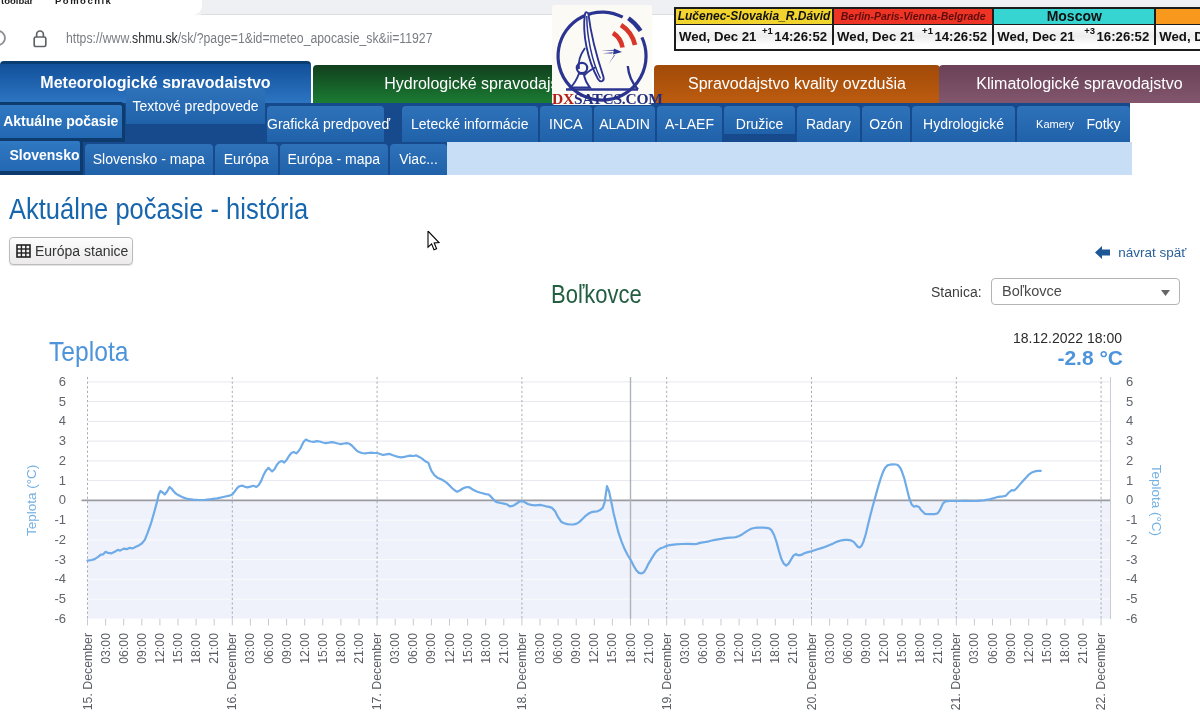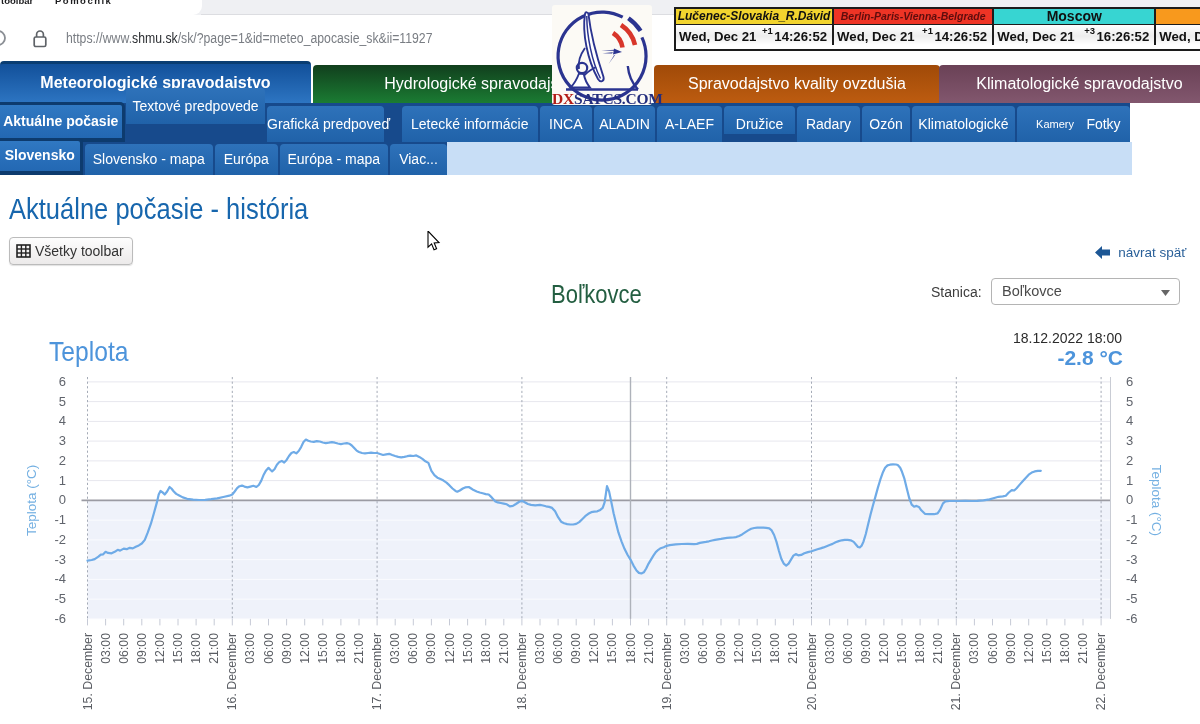--- a/index.html
+++ b/index.html
@@ -64,43 +64,43 @@
 <div class="abs" style="left:0px;top:102px;width:124.5px;height:40px;border-radius:0 5px 0 0;background:linear-gradient(#3078c2,#2368b3);border-top:3px solid #0d3b6e;border-right:3px solid #0d3b6e;border-bottom:4px solid #0d3b6e;box-sizing:border-box;color:#fff;font-weight:bold;font-size:14px;text-align:center;line-height:32px;">Aktuálne počasie</div>
 <div class="abs" style="left:126px;top:88px;width:139px;height:36px;border-radius:4px 4px 0 0;background:linear-gradient(#2e72ba,#2062a9);box-sizing:border-box;color:#fff;font-size:14px;text-align:center;line-height:36px;white-space:nowrap;">Textové predpovede</div>
 <div class="abs" style="left:267px;top:106px;width:117px;height:36px;border-radius:4px 4px 0 0;background:linear-gradient(#2e72ba,#2062a9);box-sizing:border-box;color:#fff;font-size:14px;text-align:center;line-height:36px;white-space:nowrap;">Grafická predpoveď</div>
 <div class="abs" style="left:402px;top:106px;width:135.5px;height:36px;border-radius:4px 4px 0 0;background:linear-gradient(#2e72ba,#2062a9);box-sizing:border-box;color:#fff;font-size:14px;text-align:center;line-height:36px;white-space:nowrap;">Letecké informácie</div>
 <div class="abs" style="left:539.5px;top:106px;width:52.5px;height:36px;border-radius:4px 4px 0 0;background:linear-gradient(#2e72ba,#2062a9);box-sizing:border-box;color:#fff;font-size:14px;text-align:center;line-height:36px;white-space:nowrap;">INCA</div>
 <div class="abs" style="left:594px;top:106px;width:61px;height:36px;border-radius:4px 4px 0 0;background:linear-gradient(#2e72ba,#2062a9);box-sizing:border-box;color:#fff;font-size:14px;text-align:center;line-height:36px;white-space:nowrap;">ALADIN</div>
 <div class="abs" style="left:657px;top:106px;width:65px;height:36px;border-radius:4px 4px 0 0;background:linear-gradient(#2e72ba,#2062a9);box-sizing:border-box;color:#fff;font-size:14px;text-align:center;line-height:36px;white-space:nowrap;">A-LAEF</div>
 <div class="abs" style="left:724px;top:106px;width:71px;height:28px;border-radius:4px 4px 0 0;background:linear-gradient(#2e72ba,#2062a9);box-sizing:border-box;color:#fff;font-size:14px;text-align:center;line-height:36px;white-space:nowrap;">Družice</div>
 <div class="abs" style="left:797px;top:106px;width:63px;height:36px;border-radius:4px 4px 0 0;background:linear-gradient(#2e72ba,#2062a9);box-sizing:border-box;color:#fff;font-size:14px;text-align:center;line-height:36px;white-space:nowrap;">Radary</div>
 <div class="abs" style="left:862px;top:106px;width:48px;height:36px;border-radius:4px 4px 0 0;background:linear-gradient(#2e72ba,#2062a9);box-sizing:border-box;color:#fff;font-size:14px;text-align:center;line-height:36px;white-space:nowrap;">Ozón</div>
-<div class="abs" style="left:912px;top:106px;width:103px;height:36px;border-radius:4px 4px 0 0;background:linear-gradient(#2e72ba,#2062a9);box-sizing:border-box;color:#fff;font-size:14px;text-align:center;line-height:36px;white-space:nowrap;">Klimatologické</div>
+<div class="abs" style="left:912px;top:106px;width:103px;height:36px;border-radius:4px 4px 0 0;background:linear-gradient(#2e72ba,#2062a9);box-sizing:border-box;color:#fff;font-size:14px;text-align:center;line-height:36px;white-space:nowrap;">Hydrologické</div>
 <div class="abs" style="left:1017px;top:106px;width:76px;height:36px;border-radius:4px 4px 0 0;background:linear-gradient(#2e72ba,#2062a9);box-sizing:border-box;color:#fff;font-size:11px;text-align:center;line-height:36px;white-space:nowrap;">Kamery</div>
 <div class="abs" style="left:1077px;top:106px;width:53px;height:36px;border-radius:4px 4px 0 0;background:linear-gradient(#2e72ba,#2062a9);box-sizing:border-box;color:#fff;font-size:14px;text-align:center;line-height:36px;white-space:nowrap;">Fotky</div>
 
 <div class="abs" style="left:0;top:142px;width:447px;height:33px;background:#174a8c;"></div>
 <div class="abs" style="left:447px;top:142px;width:685px;height:33px;background:#c8def6;"></div>
-<div class="abs" style="left:0px;top:138px;width:82.5px;height:37px;border-radius:0 5px 0 0;background:linear-gradient(#3078c2,#2368b3);border-top:3px solid #0d3b6e;border-right:3px solid #0d3b6e;border-bottom:4px solid #0d3b6e;box-sizing:border-box;color:#fff;font-weight:bold;font-size:14px;text-align:center;line-height:29px;">Slovensko</div>
+<div class="abs" style="left:0px;top:138px;width:82.5px;height:37px;border-radius:0 5px 0 0;background:linear-gradient(#3078c2,#2368b3);border-top:3px solid #0d3b6e;border-right:3px solid #0d3b6e;border-bottom:4px solid #0d3b6e;box-sizing:border-box;color:#fff;font-weight:bold;font-size:14px;text-align:right;line-height:29px;">Slovensko</div>
 <div class="abs" style="left:85px;top:144px;width:127.5px;height:31px;border-radius:4px 4px 0 0;background:linear-gradient(#2e72ba,#2062a9);box-sizing:border-box;color:#fff;font-size:14px;text-align:center;line-height:31px;white-space:nowrap;">Slovensko - mapa</div>
 <div class="abs" style="left:215px;top:144px;width:62.5px;height:31px;border-radius:4px 4px 0 0;background:linear-gradient(#2e72ba,#2062a9);box-sizing:border-box;color:#fff;font-size:14px;text-align:center;line-height:31px;white-space:nowrap;">Európa</div>
 <div class="abs" style="left:280px;top:144px;width:107.5px;height:31px;border-radius:4px 4px 0 0;background:linear-gradient(#2e72ba,#2062a9);box-sizing:border-box;color:#fff;font-size:14px;text-align:center;line-height:31px;white-space:nowrap;">Európa - mapa</div>
 <div class="abs" style="left:390px;top:144px;width:57px;height:31px;border-radius:4px 4px 0 0;background:linear-gradient(#2e72ba,#2062a9);box-sizing:border-box;color:#fff;font-size:14px;text-align:center;line-height:31px;white-space:nowrap;">Viac...</div>
 
 <div class="abs" style="left:9px;top:193px;font-size:29px;color:#1766ad;transform:scaleX(.88);transform-origin:0 0;white-space:nowrap;">Aktuálne počasie - história</div>
 
 <div class="abs" style="left:9px;top:237px;width:124px;height:28px;box-sizing:border-box;border:1px solid #bbb;border-radius:4px;background:linear-gradient(#fdfdfd,#eceaea);box-shadow:0 1px 1px rgba(0,0,0,.12);">
   <svg style="position:absolute;left:6px;top:6px;" width="16" height="16" viewBox="0 0 16 16">
     <rect x="1" y="1" width="13" height="12" fill="none" stroke="#222" stroke-width="1.6"></rect>
     <line x1="1" y1="5" x2="14" y2="5" stroke="#222" stroke-width="1.4"></line>
     <line x1="1" y1="9" x2="14" y2="9" stroke="#222" stroke-width="1.4"></line>
     <line x1="5.4" y1="1" x2="5.4" y2="13" stroke="#222" stroke-width="1.4"></line>
     <line x1="9.8" y1="1" x2="9.8" y2="13" stroke="#222" stroke-width="1.4"></line>
   </svg>
-  <span style="position:absolute;left:25px;top:5px;font-size:14px;color:#333;">Všetky toolbar</span>
+  <span style="position:absolute;left:25px;top:5px;font-size:14px;color:#333;">Európa stanice</span>
 </div>
 
 <svg class="abs" style="left:427px;top:231px;" width="14" height="21" viewBox="0 0 14 21">
   <path d="M1 0 L1 16.2 L4.6 12.9 L7 18.8 L9.6 17.7 L7.2 11.9 L12 11.6 Z" fill="#fff" stroke="#000" stroke-width="1.1"></path>
 </svg>
 
 <div class="abs" style="left:1095px;top:243px;">
   <svg width="15" height="13" viewBox="0 0 15 13" style="vertical-align:-2px;">
       <path d="M7 0 L7 3.5 L15 3.5 L15 9.5 L7 9.5 L7 13 L0 6.5 Z" fill="#1d5795"></path>
     </svg>

